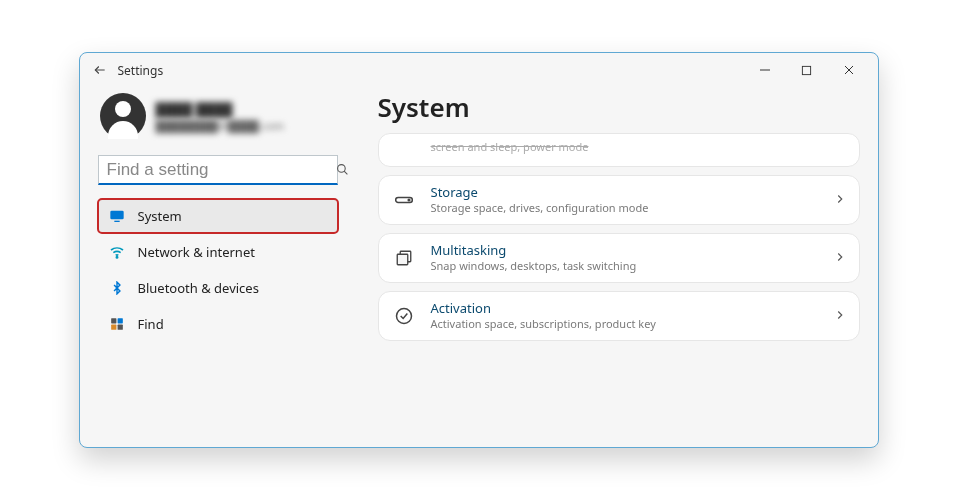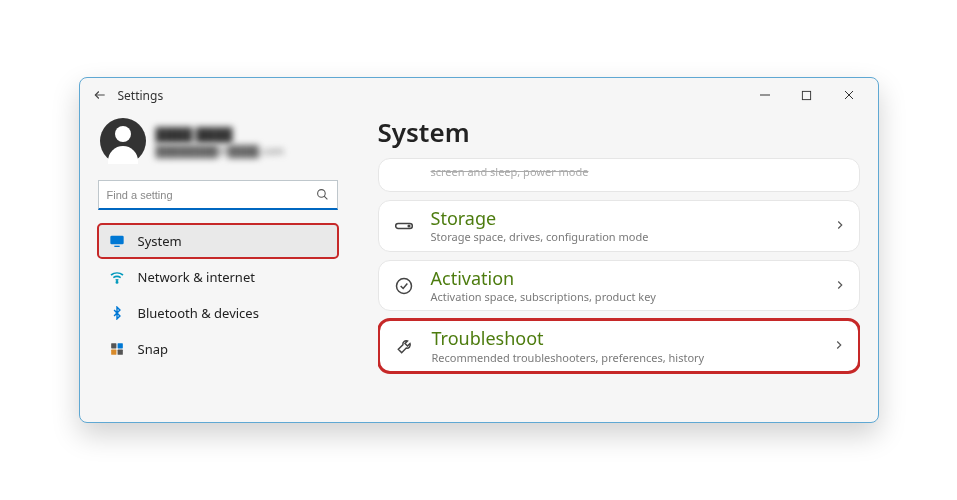--- a/index.html
+++ b/index.html
@@ -7,21 +7,21 @@
     font-family: "Segoe UI", -apple-system, system-ui, sans-serif;
     background: #ffffff;
     width: 957px;
     height: 500px;
     display: flex;
     align-items: center;
     justify-content: center;
   }
   .window {
     width: 800px;
-    height: 346px;
+    height: 396px;
     background: #f6f6f6;
     border: 1.5px solid #5fa8d3;
     border-radius: 8px;
     box-shadow: 0 12px 28px rgba(0,0,0,0.18);
     overflow: hidden;
     display: flex;
     flex-direction: column;
   }
   .titlebar {
     height: 34px;
@@ -59,21 +59,21 @@
     position:relative;
     border:1px solid #bfc7cc;
     border-bottom:2px solid #0067c0;
     background:#fff;
     height:30px;
     margin: 0 0 14px 0;
     display:flex;align-items:center;
   }
   .search input{
     flex:1; border:none; outline:none; background:transparent;
-    font-size:11px; padding:0 8px; color:#333;
+    font-size:17px; padding:0 8px; color:#333;
   }
   .search input::placeholder{ color:#888; }
   .search .sicon{ width:28px; display:flex;align-items:center;justify-content:center; color:#555; }
   .nav { display:flex; flex-direction:column; gap:2px; }
   .nav-item {
     display:flex; align-items:center; gap:12px;
     height:34px; padding:0 10px;
     border-radius:4px; font-size:13px; color:#222;
   }
   .nav-item.selected { background:#e9e9e9; }
@@ -87,21 +87,21 @@
     display:flex; align-items:center;
     min-height:50px; padding:6px 12px;
   }
   .card.cut { min-height:0; padding-top:0; }
   .card .cicon {
     width:26px; height:26px; margin-right:14px;
     display:flex;align-items:center;justify-content:center; color:#444;
     flex-shrink:0;
   }
   .card .ctext { flex:1; }
-  .card .ctitle { font-size:18px; color:#4d7c0f; line-height:1.3; }
+  .card .ctitle { font-size:13px; color:#0c4a6e; line-height:1.3; }
   .card .csub { font-size:11px; color:#7a7a7a; line-height:1.3; }
   .card .chev { color:#555; }
   .card.hl-red { border-color:#c62828; border-width:2px; }
   
   .ic-blue{color:#0078d4;}
   .ic-teal{color:#0099bc;}
   .ic-orange{color:#d88a2b;}
 </style>
 </head>
 <body>
@@ -185,21 +185,21 @@
         </div>
         <div class="nav-item">
           <span class="nicon">
             <svg width="14" height="14" viewBox="0 0 24 24" fill="#555">
                 <rect x="2" y="2" width="9" height="9" rx="1"></rect>
                 <rect x="13" y="2" width="9" height="9" rx="1" fill="#0078d4"></rect>
                 <rect x="2" y="13" width="9" height="9" rx="1" fill="#d88a2b"></rect>
                 <rect x="13" y="13" width="9" height="9" rx="1"></rect>
               </svg>
           </span>
-          <span>Snap</span>
+          <span>Find</span>
         </div>
       </div>
     </div>
 
     <div class="main">
       <div class="page-title">System</div>
       <div class="list">
 
         <div class="card cut" style="padding-top:0;">
           <div class="cicon" style="visibility:hidden;"></div>
@@ -218,48 +218,49 @@
           </div>
           <div class="ctext">
             <div class="ctitle">Storage</div>
             <div class="csub">Storage space, drives, configuration mode</div>
           </div>
           <div class="chev"><svg width="14" height="14" viewBox="0 0 24 24" fill="none" stroke="currentColor" stroke-width="2">
                 <path d="M9 6l6 6-6 6"></path>
               </svg></div>
         </div>
 
+        <div class="card">
+          <div class="cicon">
+            <svg width="18" height="18" viewBox="0 0 24 24" fill="none" stroke="currentColor" stroke-width="1.8">
+                <rect x="7" y="3" width="14" height="14" rx="1"></rect>
+                <rect x="3" y="7" width="14" height="14" rx="1" fill="#f6f6f6"></rect>
+              </svg>
+          </div>
+          <div class="ctext">
+            <div class="ctitle">Multitasking</div>
+            <div class="csub">Snap windows, desktops, task switching</div>
+          </div>
+          <div class="chev"><svg width="14" height="14" viewBox="0 0 24 24" fill="none" stroke="currentColor" stroke-width="2">
+                <path d="M9 6l6 6-6 6"></path>
+              </svg></div>
+        </div>
 
         <div class="card">
           <div class="cicon">
             <svg width="20" height="20" viewBox="0 0 24 24" fill="none" stroke="currentColor" stroke-width="1.8">
                 <circle cx="12" cy="12" r="9"></circle>
                 <path d="M8 12l3 3 5-6"></path>
               </svg>
           </div>
           <div class="ctext">
             <div class="ctitle">Activation</div>
             <div class="csub">Activation space, subscriptions, product key</div>
           </div>
           <div class="chev"><svg width="14" height="14" viewBox="0 0 24 24" fill="none" stroke="currentColor" stroke-width="2">
                 <path d="M9 6l6 6-6 6"></path>
               </svg></div>
         </div>
 
-        <div class="card hl-red">
-          <div class="cicon">
-            <svg width="20" height="20" viewBox="0 0 24 24" fill="none" stroke="currentColor" stroke-width="1.8">
-                <path d="M15 6a4 4 0 00-5.5 4.5L4 16l4 4 5.5-5.5A4 4 0 0018 9l-3 3-3-3 3-3z"></path>
-              </svg>
-          </div>
-          <div class="ctext">
-            <div class="ctitle">Troubleshoot</div>
-            <div class="csub">Recommended troubleshooters, preferences, history</div>
-          </div>
-          <div class="chev"><svg width="14" height="14" viewBox="0 0 24 24" fill="none" stroke="currentColor" stroke-width="2">
-                <path d="M9 6l6 6-6 6"></path>
-              </svg></div>
-        </div>
 
       </div>
     </div>
   </div>
 </div>
 
 </body></html>

